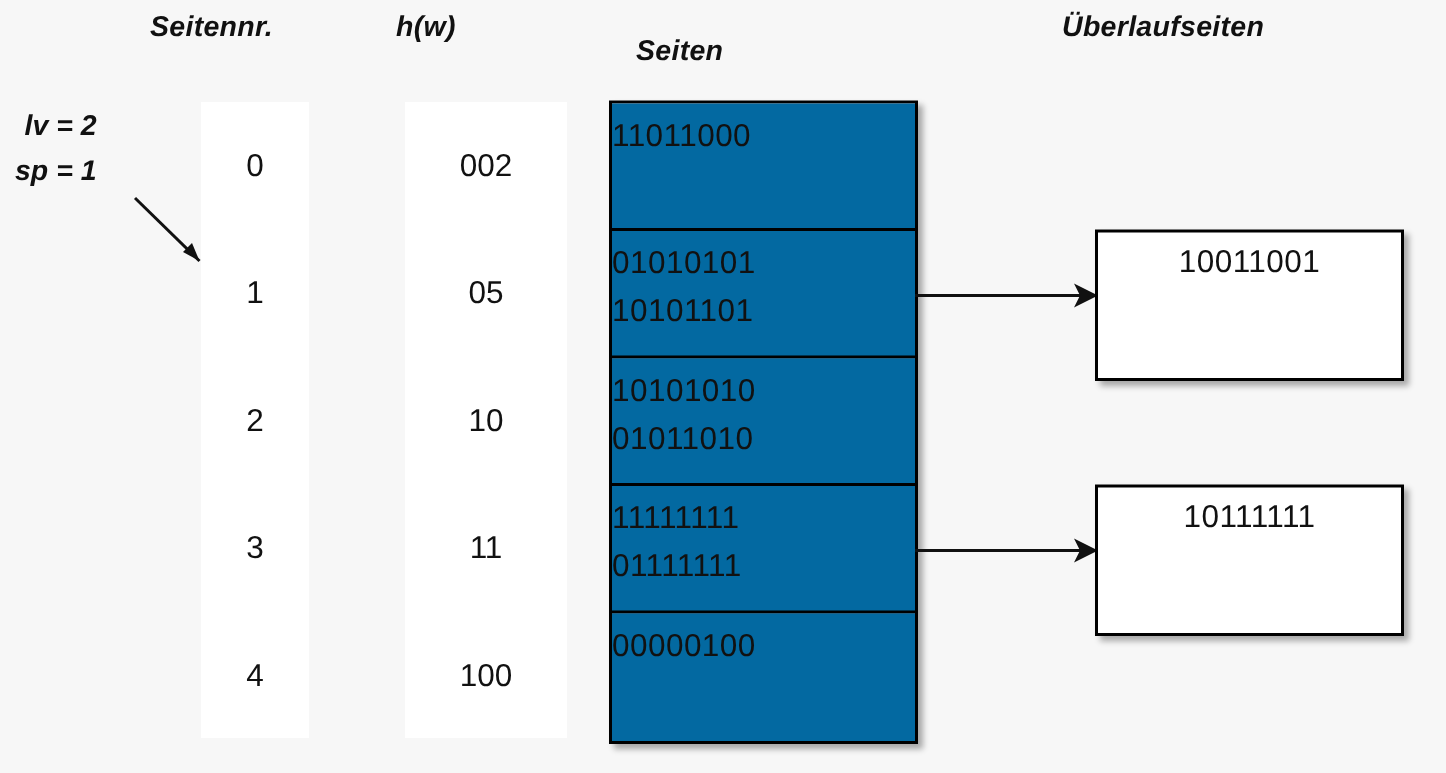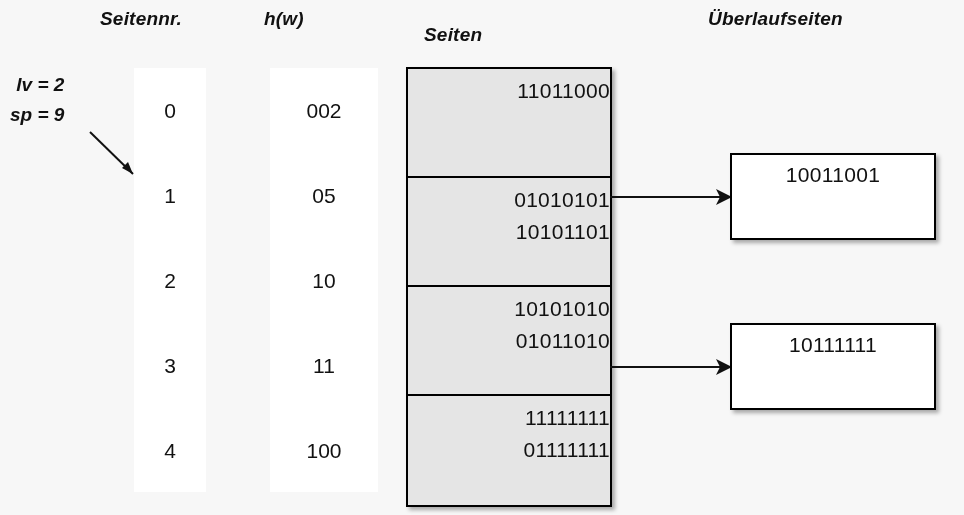--- a/index.html
+++ b/index.html
@@ -83,44 +83,44 @@
     position: absolute;
     left: 406px;
     top: 67px;
     width: 206px;
     border: 2px solid #000;
     box-sizing: border-box;
     background: #ffffff;
     box-shadow: 3px 3px 4px rgba(0,0,0,0.32);
   }
   .seiten-cell {
-    height: 109px;
+    height: 85px;
     box-sizing: border-box;
     border-bottom: 2px solid #000;
     display: flex;
     flex-direction: column;
-    align-items: flex-end;
+    align-items: flex-start;
     justify-content: flex-start;
     padding-top: 6px;
-    background: #e5e5e5;
+    background: #0369a1;
   }
   .seiten-cell:last-child { border-bottom: none; }
   .seiten-cell .rec {
     font-size: 21px;
     color: #111;
     line-height: 32px;
     letter-spacing: 0.3px;
   }
 
   
   .overflow-box {
     position: absolute;
     left: 730px;
     width: 206px;
-    height: 87px;
+    height: 101px;
     border: 2px solid #000;
     box-sizing: border-box;
     background: #ffffff;
     box-shadow: 3px 3px 4px rgba(0,0,0,0.32);
     display: flex;
     align-items: flex-start;
     justify-content: center;
     padding-top: 8px;
   }
   .overflow-box .rec {
@@ -146,21 +146,21 @@
 
 <div id="stage">
 
   <div class="col-header" id="hdr-seitennr">Seitennr.</div>
   <div class="col-header" id="hdr-hw">h(w)</div>
   <div class="col-header" id="hdr-seiten">Seiten</div>
   <div class="col-header" id="hdr-ueber">Überlaufseiten</div>
 
   <div id="params">
     <span class="param-line">lv = 2</span>
-    <span class="param-line">sp = 9</span>
+    <span class="param-line">sp = 1</span>
   </div>
 
   <svg id="sp-arrow" viewBox="0 0 60 56" xmlns="http://www.w3.org/2000/svg">
     <line x1="4" y1="4" x2="47" y2="46" stroke="#111" stroke-width="2"></line>
     <path d="M47 46 L36 40 L42 34 Z" fill="#111"></path>
   </svg>
 
   <div class="strip" id="strip-seitennr">
     <div class="strip-cell" style="top:0px">0</div>
     <div class="strip-cell" style="top:85px">1</div>
@@ -185,20 +185,23 @@
       <span class="rec">01010101</span>
       <span class="rec">10101101</span>
     </div>
     <div class="seiten-cell">
       <span class="rec">10101010</span>
       <span class="rec">01011010</span>
     </div>
     <div class="seiten-cell">
       <span class="rec">11111111</span>
       <span class="rec">01111111</span>
+    </div>
+    <div class="seiten-cell">
+      <span class="rec">00000100</span>
     </div>
   </div>
 
   <svg class="connector" id="connector-0" viewBox="0 0 124 22" xmlns="http://www.w3.org/2000/svg">
     <line x1="0" y1="11" x2="120" y2="11" stroke="#111" stroke-width="2"></line>
     <path d="M122 11 L106 3 L110 11 L106 19 Z" fill="#111"></path>
   </svg>
   <svg class="connector" id="connector-1" viewBox="0 0 124 22" xmlns="http://www.w3.org/2000/svg">
     <line x1="0" y1="11" x2="120" y2="11" stroke="#111" stroke-width="2"></line>
     <path d="M122 11 L106 3 L110 11 L106 19 Z" fill="#111"></path>

